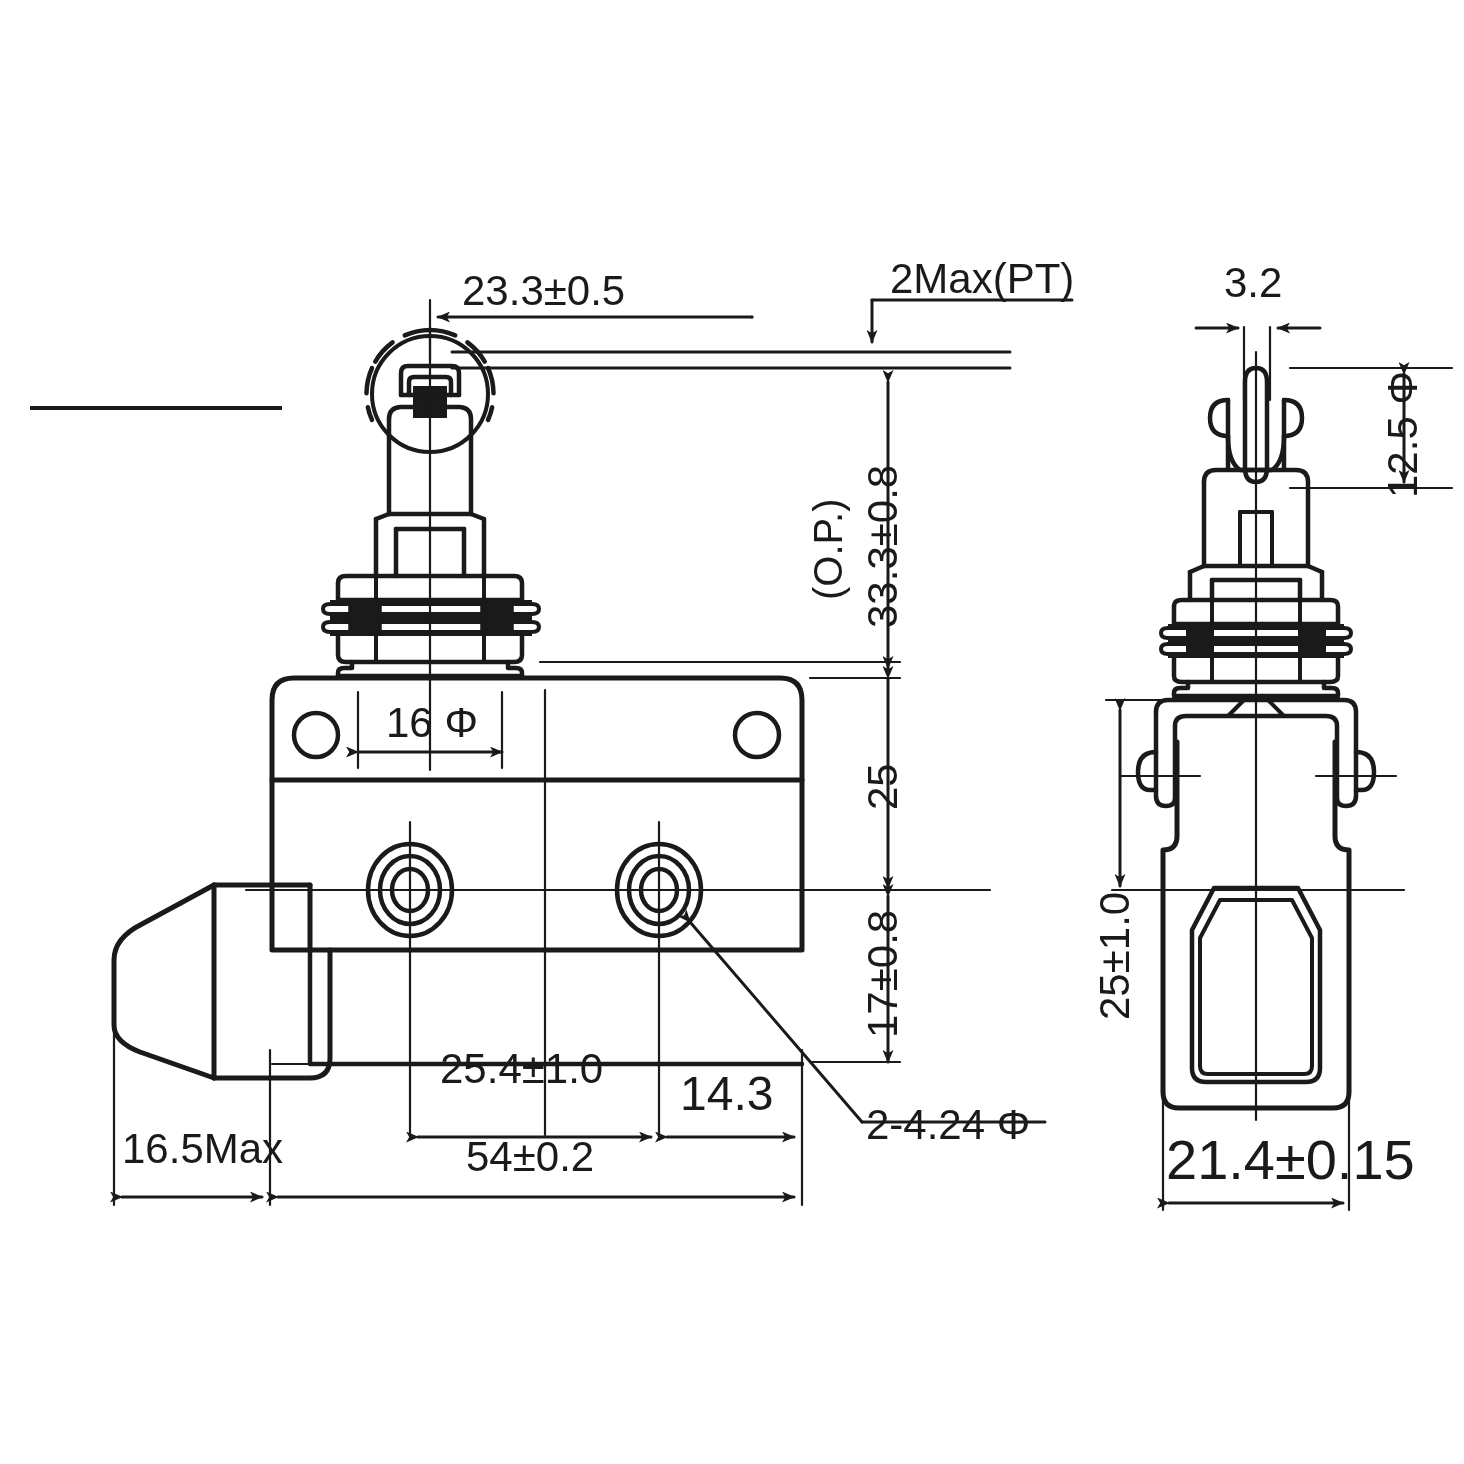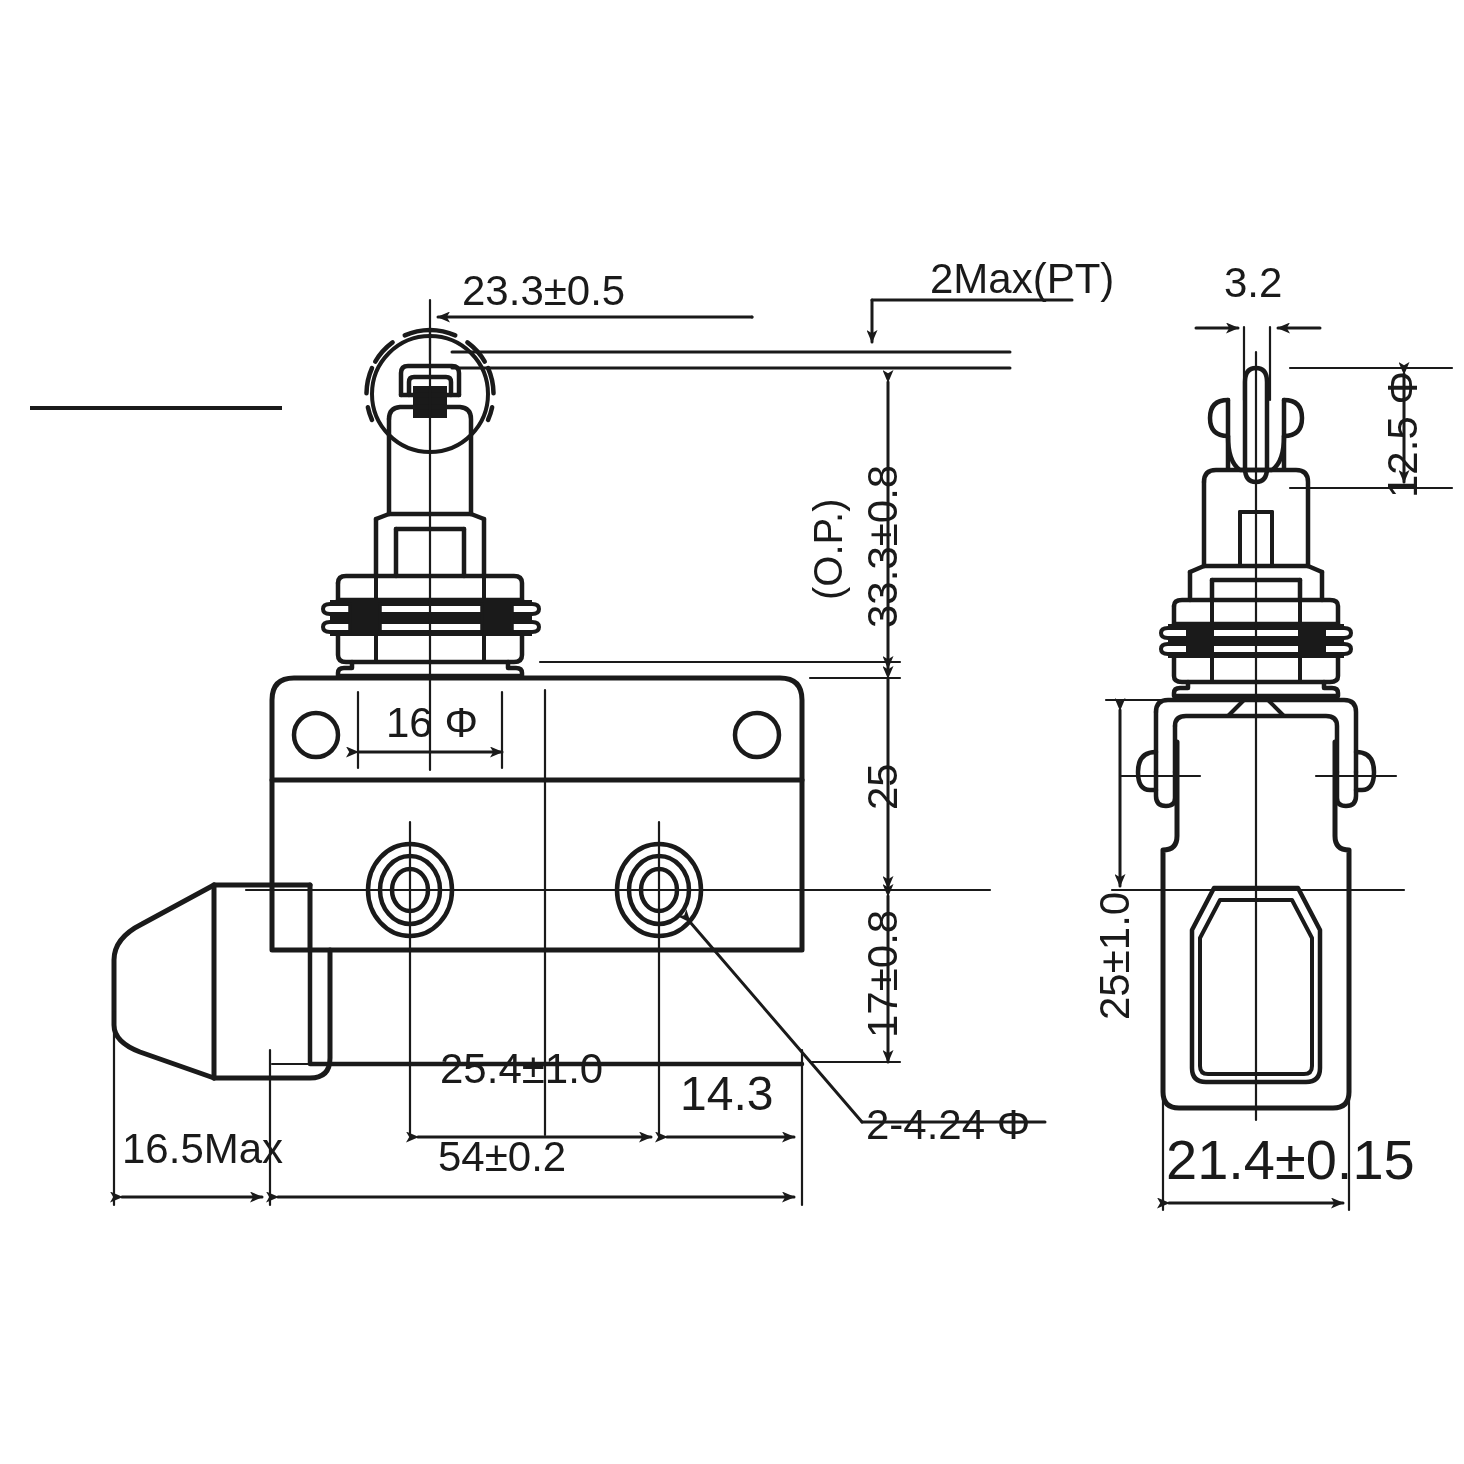--- a/index.html
+++ b/index.html
@@ -321,21 +321,21 @@
 
     <g stroke="#1a1a1a" stroke-width="4" fill="none">
       <path d="M30,408 L282,408"></path>
     </g>
 
   </svg>
 
 
   <div class="lbl" style="left:462px;top:262px;font-size:42px;margin-top:8px;">23.3±0.5</div>
 
-  <div class="lbl" style="left:890px;top:258px;font-size:42px;margin-left:40px;">2Max(PT)</div>
+  <div class="lbl" style="left:890px;top:258px;font-size:42px;">2Max(PT)</div>
 
   <div class="lbl vert" style="left:808px;top:600px;font-size:40px;
        transform:rotate(-90deg);">(O.P.)</div>
 
   <div class="lbl vert" style="left:862px;top:628px;font-size:42px;
        transform:rotate(-90deg);">33.3±0.8</div>
 
   <div class="lbl" style="left:1224px;top:262px;font-size:42px;">3.2</div>
 
   <div class="lbl vert" style="left:1382px;top:498px;font-size:42px;
@@ -346,21 +346,21 @@
   <div class="lbl vert" style="left:862px;top:810px;font-size:42px;
        transform:rotate(-90deg);">25</div>
 
   <div class="lbl vert" style="left:862px;top:1038px;font-size:42px;
        transform:rotate(-90deg);">17±0.8</div>
 
   <div class="lbl" style="left:440px;top:1048px;font-size:42px;">25.4±1.0</div>
 
   <div class="lbl" style="left:680px;top:1070px;font-size:48px;">14.3</div>
 
-  <div class="lbl" style="left:438px;top:1136px;font-size:42px;">54±0.2</div>
+  <div class="lbl" style="left:466px;top:1136px;font-size:42px;">54±0.2</div>
 
   <div class="lbl" style="left:122px;top:1128px;font-size:42px;">16.5Max</div>
 
   <div class="lbl" style="left:866px;top:1076px;font-size:42px;margin-top:28px;">2-4.24 Φ</div>
 
   <div class="lbl vert" style="left:1094px;top:1020px;font-size:42px;
        transform:rotate(-90deg);">25±1.0</div>
 
   <div class="lbl" style="left:1166px;top:1132px;font-size:56px;">21.4±0.15</div>
 

